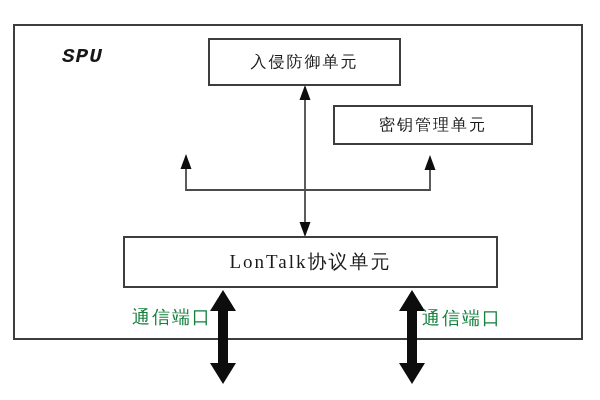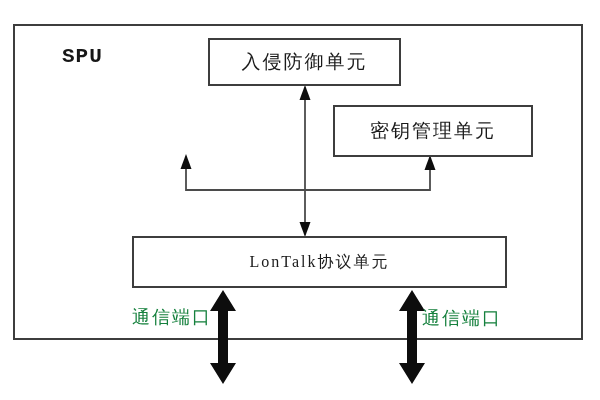--- a/index.html
+++ b/index.html
@@ -28,38 +28,39 @@
   }
   .spu-label {
     position: absolute;
     left: 62px;
     top: 45px;
     font-family: "Liberation Mono", "DejaVu Sans Mono", monospace;
     font-size: 21px;
     font-weight: bold;
     letter-spacing: 1px;
     color: #171717;
+    font-style: italic;
   }
   .unit-box {
     position: absolute;
     border: 2px solid #3d3d3d;
     box-sizing: border-box;
     background: #ffffff;
     display: flex;
     align-items: center;
     justify-content: center;
-    font-size: 19px;
+    font-size: 16px;
     letter-spacing: 2px;
     color: #1a1a1a;
     z-index: 2;
   }
   .box-intrusion { left: 208px; top: 38px;  width: 193px; height: 48px; }
   .box-update    { left: 87px;  top: 105px; width: 196px; height: 50px; }
-  .box-key       { left: 333px; top: 105px; width: 200px; height: 52px; }
-  .box-lontalk   { left: 132px; top: 236px; width: 375px; height: 52px; font-size: 16px; }
+  .box-key       { left: 333px; top: 105px; width: 200px; height: 40px; }
+  .box-lontalk   { left: 123px; top: 236px; width: 375px; height: 52px; font-size: 19px; }
   .connector-layer {
     position: absolute;
     left: 0;
     top: 0;
     width: 600px;
     height: 400px;
     z-index: 1;
   }
   .port-label {
     position: absolute;

